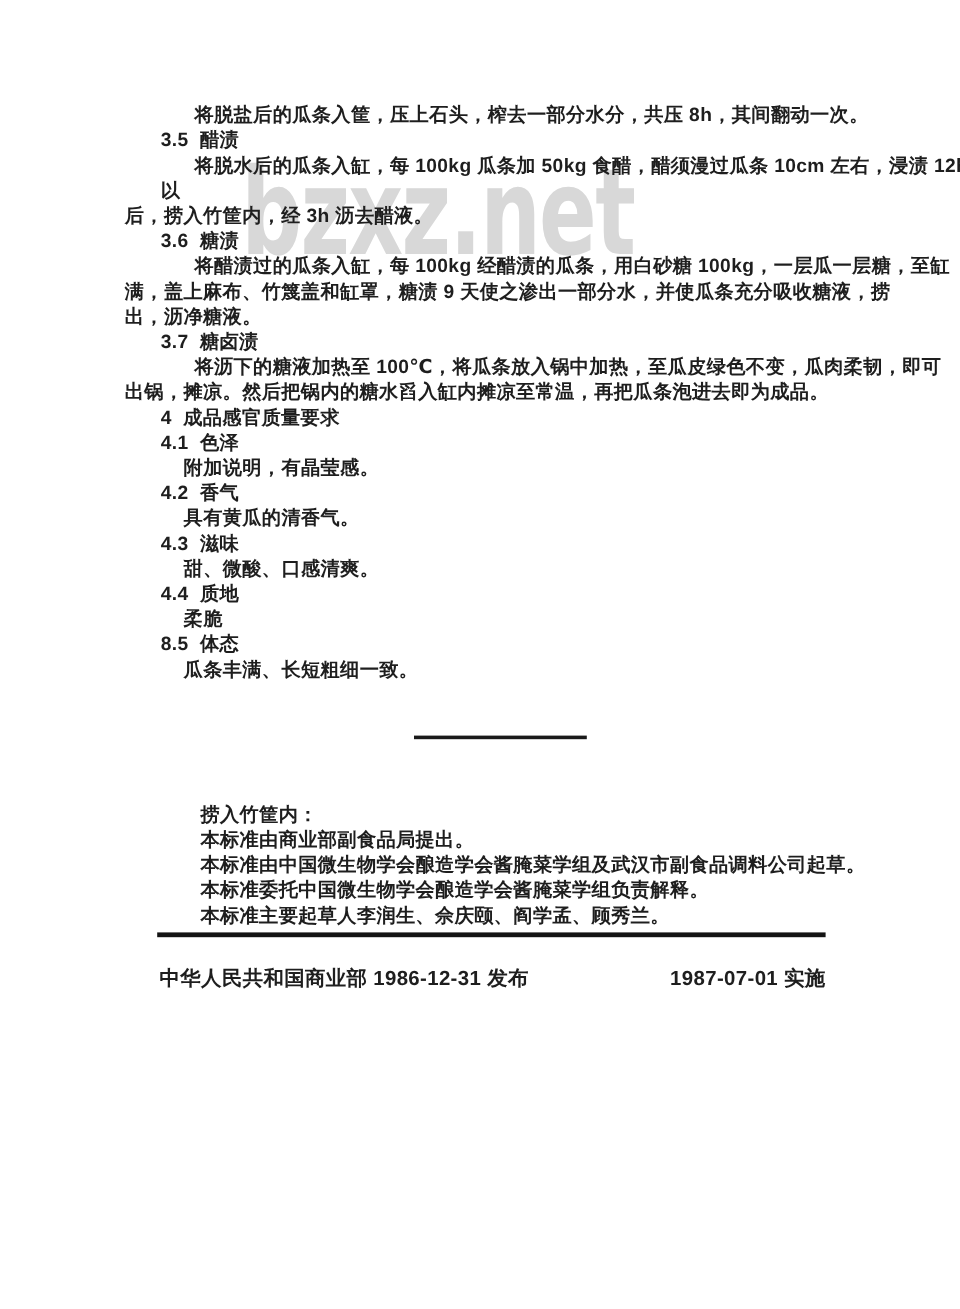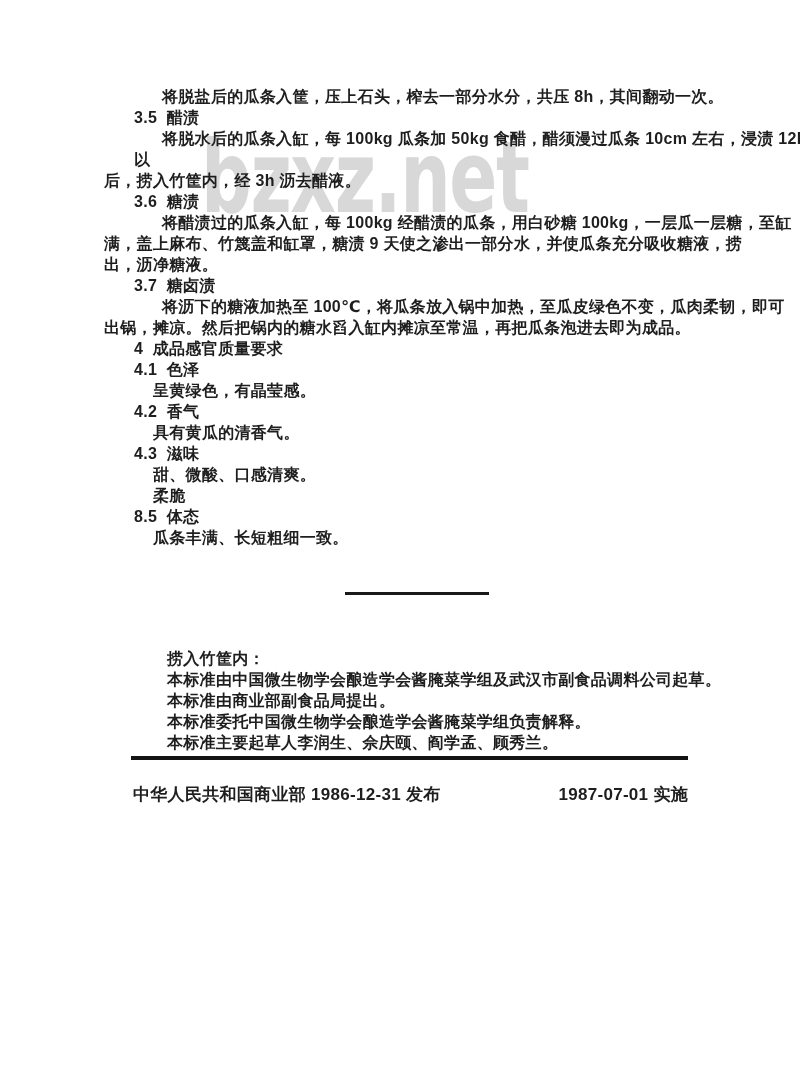--- a/index.html
+++ b/index.html
@@ -105,37 +105,38 @@
         <div class="line cont">后，捞入竹筐内，经 3h 沥去醋液。</div>
         <div class="line head">3.6  糖渍</div>
         <div class="line para">将醋渍过的瓜条入缸，每 100kg 经醋渍的瓜条，用白砂糖 100kg，一层瓜一层糖，至缸</div>
         <div class="line cont">满，盖上麻布、竹篾盖和缸罩，糖渍 9 天使之渗出一部分水，并使瓜条充分吸收糖液，捞</div>
         <div class="line cont">出，沥净糖液。</div>
         <div class="line head">3.7  糖卤渍</div>
         <div class="line para">将沥下的糖液加热至 100℃，将瓜条放入锅中加热，至瓜皮绿色不变，瓜肉柔韧，即可</div>
         <div class="line cont">出锅，摊凉。然后把锅内的糖水舀入缸内摊凉至常温，再把瓜条泡进去即为成品。</div>
         <div class="line head">4  成品感官质量要求</div>
         <div class="line head">4.1  色泽</div>
-        <div class="line item">呈黄绿色，有晶莹感。</div>
+        <div class="line item">附加说明，有晶莹感。</div>
         <div class="line head">4.2  香气</div>
         <div class="line item">具有黄瓜的清香气。</div>
         <div class="line head">4.3  滋味</div>
         <div class="line item">甜、微酸、口感清爽。</div>
+        <div class="line head">4.4  质地</div>
         <div class="line item">柔脆</div>
         <div class="line head">8.5  体态</div>
         <div class="line item">瓜条丰满、长短粗细一致。</div>
       </div>
 
     <div class="divider"></div>
 
     <div class="notes">
       <div class="line">捞入竹筐内：</div>
       <div>
+          <div class="line ">本标准由商业部副食品局提出。</div>
           <div class="line ">本标准由中国微生物学会酿造学会酱腌菜学组及武汉市副食品调料公司起草。</div>
-          <div class="line ">本标准由商业部副食品局提出。</div>
           <div class="line ">本标准委托中国微生物学会酿造学会酱腌菜学组负责解释。</div>
           <div class="line ">本标准主要起草人李润生、佘庆颐、阎学孟、顾秀兰。</div>
         </div>
     </div>
 
     <div class="thick-rule"></div>
 
     <div class="footer-row">
       <span>中华人民共和国商业部 1986-12-31 发布</span>
       <span>1987-07-01 实施</span>

